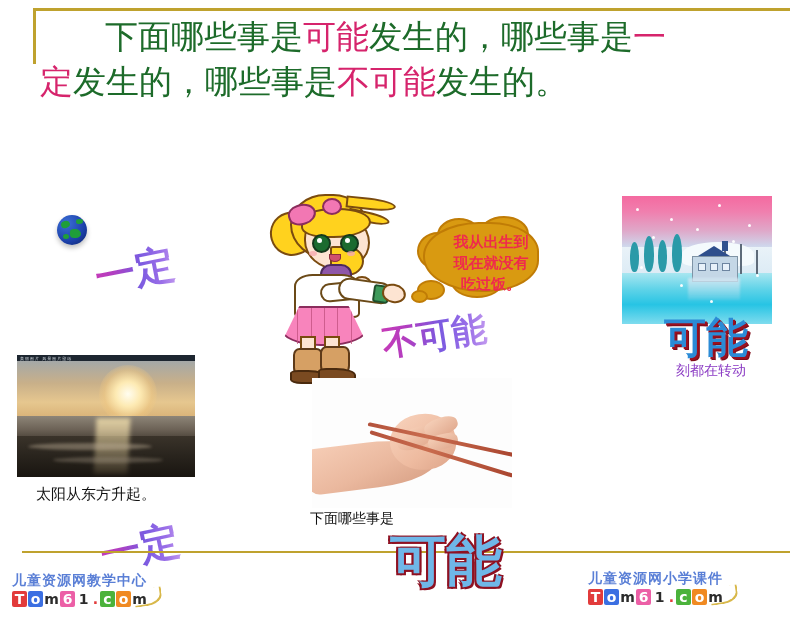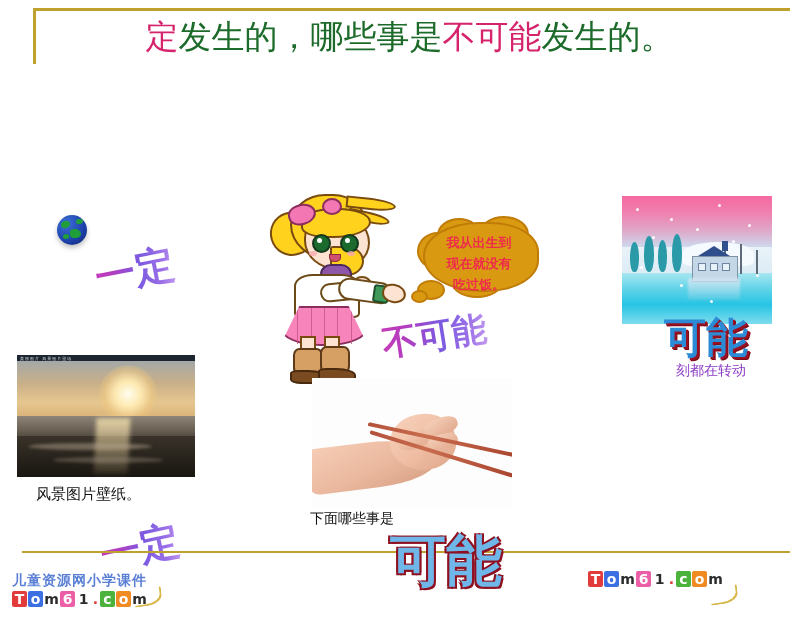--- a/index.html
+++ b/index.html
@@ -11,21 +11,21 @@
   
   .bracket-top{position:absolute;left:33px;top:8px;width:757px;height:3px;background:#bfa22e;}
   .bracket-left{position:absolute;left:33px;top:8px;width:3px;height:56px;background:#bfa22e;}
 
   
   .title{position:absolute;left:0px;top:14px;width:790px;
          font-family:"DejaVu Serif","Liberation Serif",serif;
          font-size:33px;line-height:45px;color:#1d6b2a;font-weight:500;
          letter-spacing:0px;}
   .title .l1{display:block;padding-left:105px;white-space:nowrap;}
-  .title .l2{display:block;padding-left:29px;white-space:nowrap;text-align:center;}
+  .title .l2{display:block;padding-left:40px;white-space:nowrap;}
   .hot{color:#d6246c;}
 
   
   .abs{position:absolute;white-space:nowrap;}
 
   
   .brush{
     font-family:"DejaVu Serif","Liberation Serif",serif;
     font-weight:700;
     background:linear-gradient(100deg,#c93bb7 0%,#b23ec0 25%,#7b5ae0 55%,#9a6fe8 80%,#c79ff0 100%);
@@ -138,22 +138,22 @@
   .bub-l2{position:absolute;left:20px;top:0px;width:40px;height:30px;background:#d99a11;
      border:2px solid #c07c06;border-radius:50%;}
   .bub-l3{position:absolute;left:62px;top:-2px;width:46px;height:32px;background:#d99a11;
      border:2px solid #c07c06;border-radius:50%;}
   .bub-l4{position:absolute;left:34px;top:48px;width:48px;height:28px;background:#d99a11;
      border:2px solid #c07c06;border-radius:50%;}
   .bub-t1{position:absolute;left:0px;top:62px;width:24px;height:16px;background:#d99a11;
      border:2px solid #c07c06;border-radius:50%;}
   .bub-t2{position:absolute;left:-6px;top:72px;width:13px;height:9px;background:#d99a11;
      border:2px solid #c07c06;border-radius:50%;}
-  .bub-text{position:absolute;left:8px;top:14px;width:108px;text-align:center;
-     font-size:13px;line-height:21px;color:#ef2a4d;font-weight:700;white-space:pre-line;
+  .bub-text{position:absolute;left:20px;top:14px;width:108px;text-align:center;
+     font-size:15px;line-height:21px;color:#ef2a4d;font-weight:700;white-space:pre-line;
      font-family:"DejaVu Sans","Liberation Sans",sans-serif;}
 
   .bukeneng{left:382px;top:313px;font-size:35px;transform:rotate(-9deg);}
 
   
   .chops{position:absolute;left:312px;top:378px;width:200px;height:130px;overflow:hidden;
      background:#fdfdfd;}
   .ch-arm{position:absolute;left:-6px;top:64px;width:132px;height:46px;
      background:linear-gradient(160deg,#f6cdb6 0%,#eab89e 55%,#d79f84 100%);
      border-radius:12px 62% 55% 14px;transform:rotate(-7deg);}
@@ -238,20 +238,23 @@
 </style>
 </head>
 <body>
 
 <div class="slide">
 
   <div class="bracket-top"></div>
   <div class="bracket-left"></div>
 
   <div class="title">
+    <span class="l1">
+      <span>下面哪些事是</span><span class="hot">可能</span><span>发生的，哪些事是</span><span class="hot">一</span>
+    </span>
     <span class="l2">
       <span class="hot">定</span><span>发生的，哪些事是</span><span class="hot">不可能</span><span>发生的。</span>
     </span>
   </div>
 
   <div class="globe">
     <i class="c1"></i>
       <i class="c2"></i>
       <i class="c3"></i>
       <i class="c4"></i>
@@ -263,21 +266,21 @@
     <div class="sun-glow"></div>
     <div class="sun-sea"></div>
     <div class="sun-sand"></div>
     <div class="sun-refl"></div>
     <div class="sun-wave"></div>
     <div class="sun-wave2"></div>
     <div class="sun-bar">
       <span>美丽图片 风景图片壁纸</span>
     </div>
   </div>
-  <div class="abs cap-sun">风景图片壁纸。</div>
+  <div class="abs cap-sun">太阳从东方升起。</div>
   <div class="abs brush yiding2">一定</div>
 
   <div class="girl">
     <div class="g-pony"></div>
     <div class="g-hair-back"></div>
     <div class="g-spike"></div>
     <div class="g-spike2"></div>
     <div class="g-face"></div>
     <div class="g-fringe"></div>
     <div class="g-sidehair"></div>
@@ -366,43 +369,44 @@
     <div class="w-flake" style="left:134px;top:78px"></div>
     <div class="w-flake" style="left:88px;top:104px"></div>
   </div>
   <div class="abs keneng-sm">可能</div>
   <div class="abs cap-snow">刻都在转动</div>
 
   <div class="divider"></div>
   <div class="abs keneng-big">可能</div>
 
   <div class="wm wm-left">
+    <div class="wm-cn">儿童资源网教学中心</div>
+    <div class="wm-dom">
+      <span class="red">T</span>
+      <span class="blue">o</span>
+      <span class="plain">m</span>
+      <span class="pink">6</span>
+      <span class="plain">1</span>
+      <span class="dot">.</span>
+      <span class="green">c</span>
+      <span class="orange">o</span>
+      <span class="plain">m</span>
+    </div>
+    <div class="wm-swoosh"></div>
+  </div>
+
+  <div class="wm wm-right">
     <div class="wm-cn">儿童资源网小学课件</div>
     <div class="wm-dom">
       <span class="red">T</span>
       <span class="blue">o</span>
       <span class="plain">m</span>
       <span class="pink">6</span>
       <span class="plain">1</span>
       <span class="dot">.</span>
       <span class="green">c</span>
       <span class="orange">o</span>
       <span class="plain">m</span>
     </div>
     <div class="wm-swoosh"></div>
   </div>
 
-  <div class="wm wm-right">
-    <div class="wm-dom">
-      <span class="red">T</span>
-      <span class="blue">o</span>
-      <span class="plain">m</span>
-      <span class="pink">6</span>
-      <span class="plain">1</span>
-      <span class="dot">.</span>
-      <span class="green">c</span>
-      <span class="orange">o</span>
-      <span class="plain">m</span>
-    </div>
-    <div class="wm-swoosh"></div>
-  </div>
-
 </div>
 
 </body></html>

